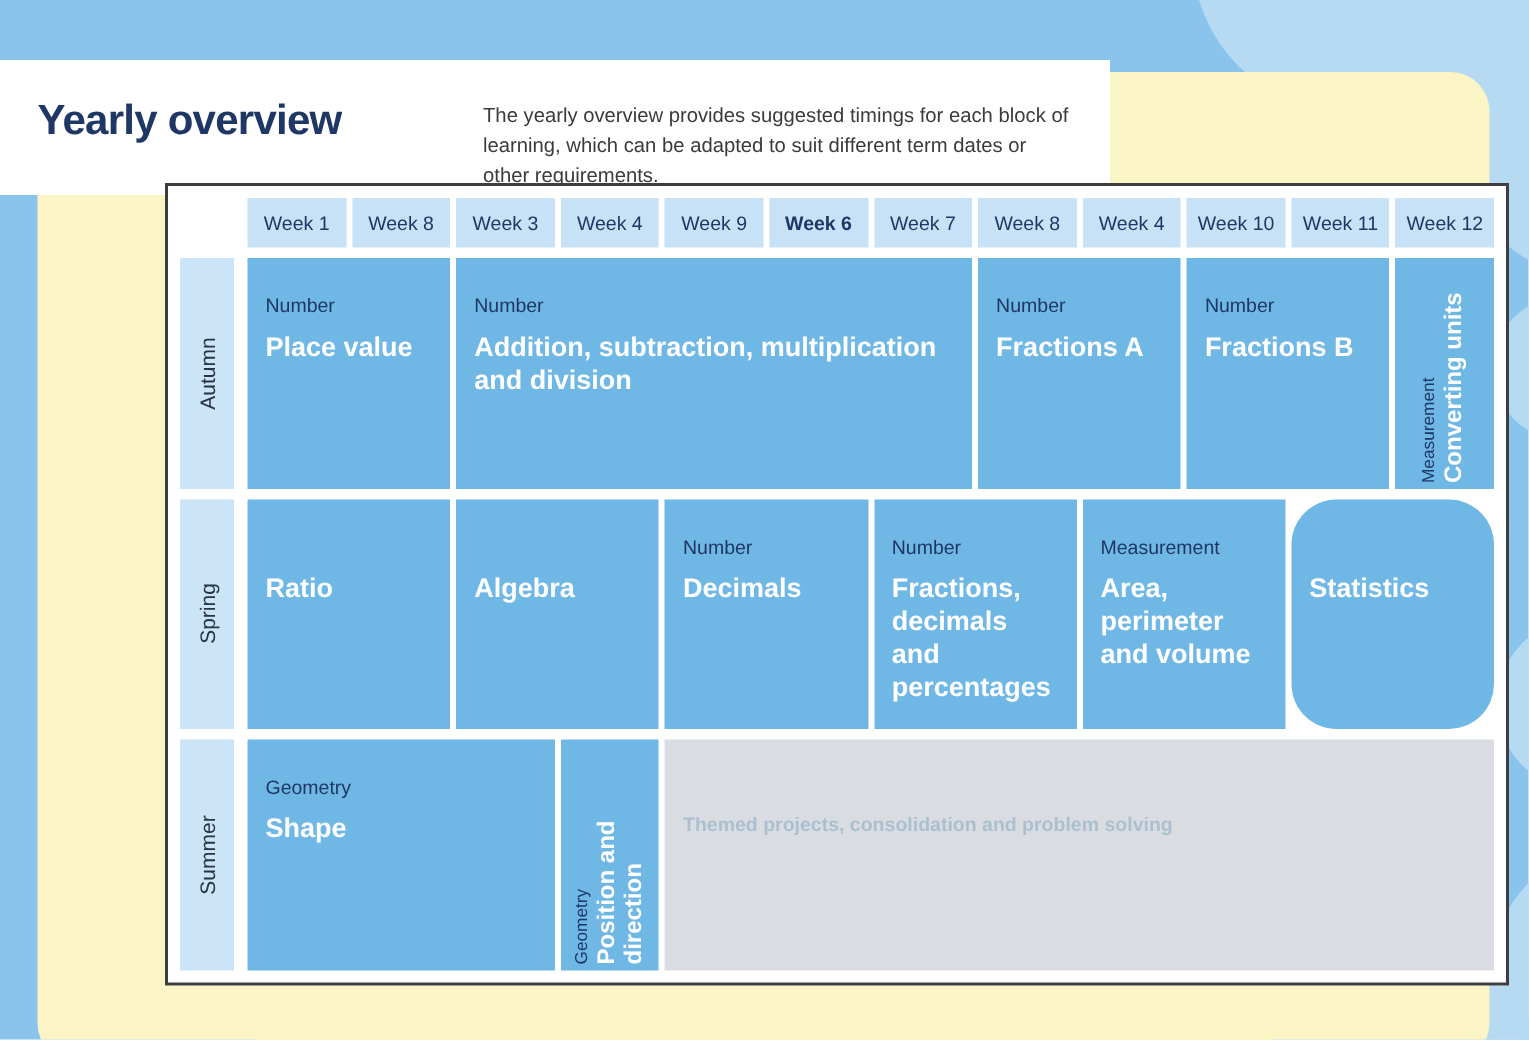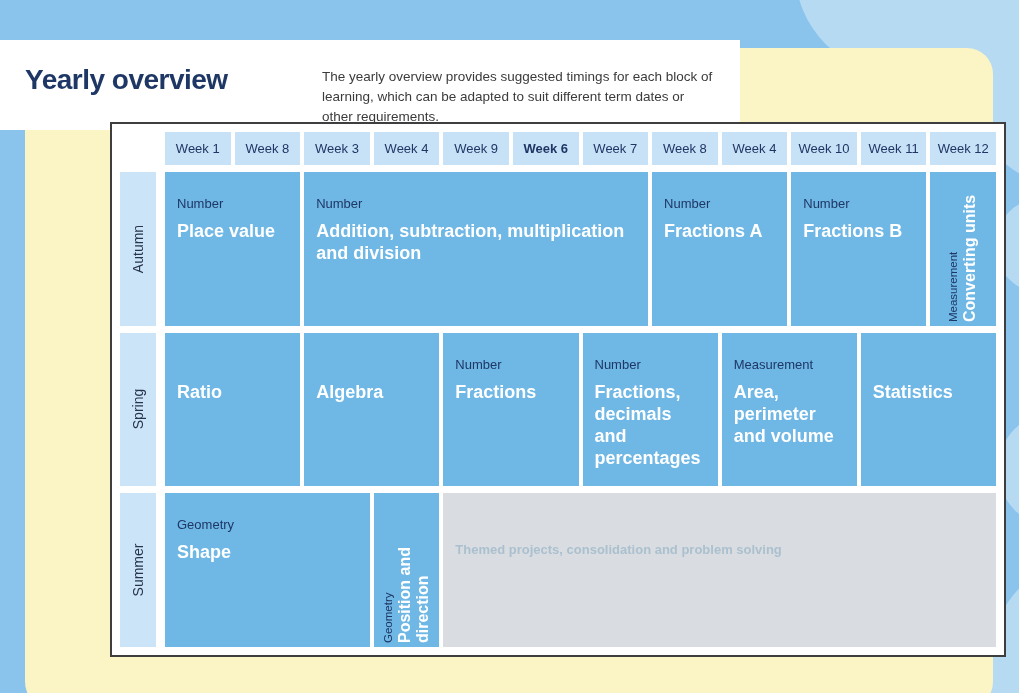--- a/index.html
+++ b/index.html
@@ -135,31 +135,31 @@
       <div class="block" style="grid-area: 3 / 3 / auto / 5;">
         <div class="cat"></div>
         <div class="ttl">Ratio</div>
       </div>
       <div class="block" style="grid-area: 3 / 5 / auto / 7;">
         <div class="cat"></div>
         <div class="ttl">Algebra</div>
       </div>
       <div class="block" style="grid-area: 3 / 7 / auto / 9;">
         <div class="cat">Number</div>
-        <div class="ttl">Fractions</div>
+        <div class="ttl">Decimals</div>
       </div>
       <div class="block" style="grid-area: 3 / 9 / auto / 11;">
         <div class="cat">Number</div>
         <div class="ttl">Fractions, decimals and percentages</div>
       </div>
       <div class="block" style="grid-area: 3 / 11 / auto / 13;">
         <div class="cat">Measurement</div>
         <div class="ttl">Area, perimeter and volume</div>
       </div>
-      <div class="block" style="grid-area: 3 / 13 / auto / 15;">
+      <div class="block" style="grid-area: 3 / 13 / auto / 15; border-radius: 30px;">
         <div class="cat"></div>
         <div class="ttl">Statistics</div>
       </div>
       <div class="term-cell" style="grid-row: 4;">
         <span>Summer</span>
       </div>
       <div class="block" style="grid-area: 4 / 3 / auto / 6;">
         <div class="cat">Geometry</div>
         <div class="ttl">Shape</div>
       </div>

